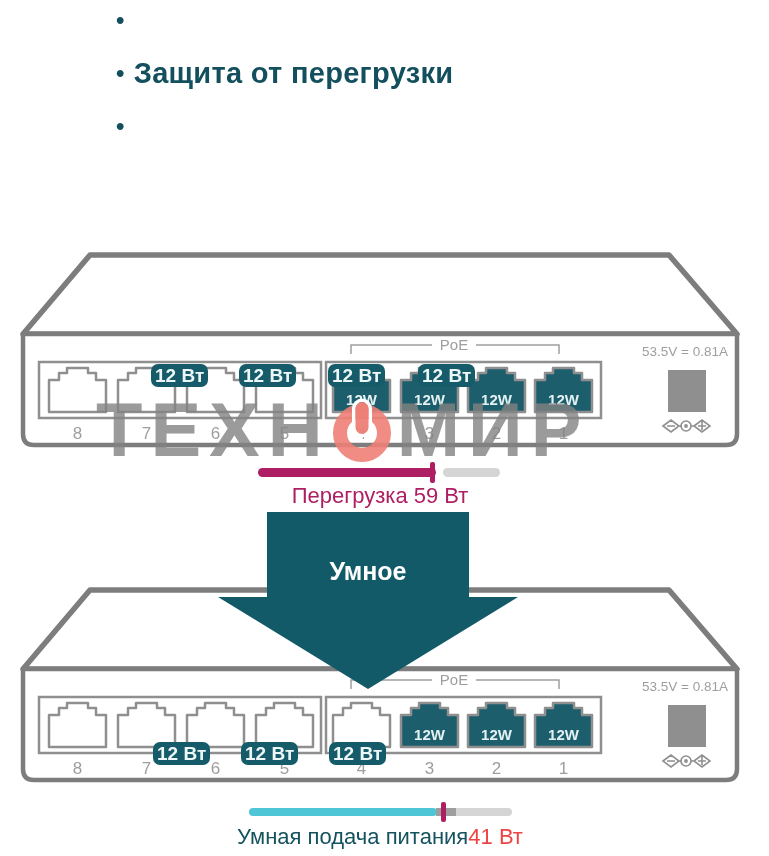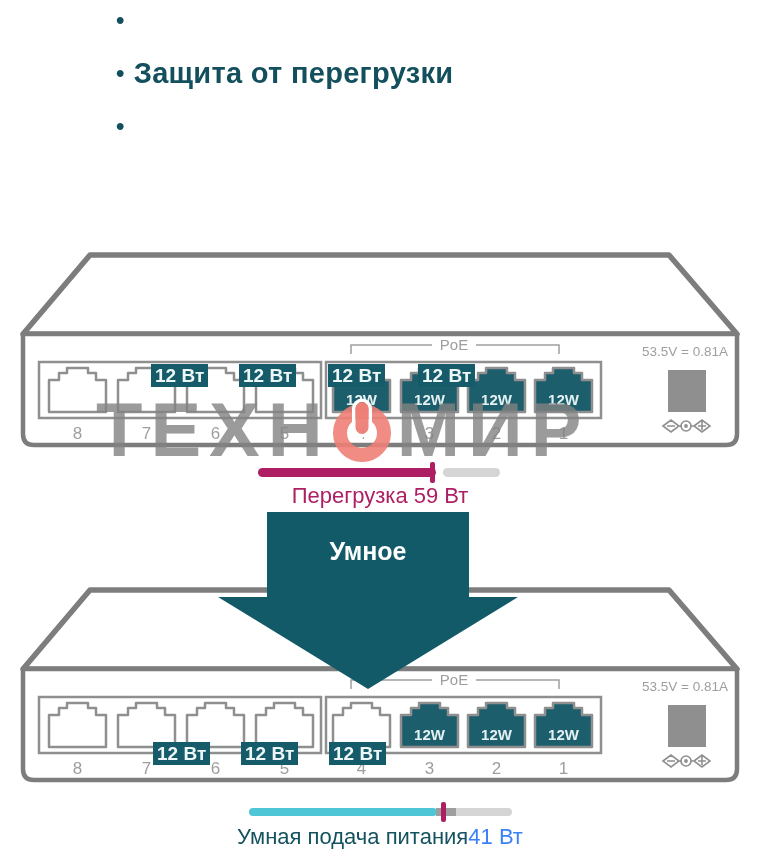--- a/index.html
+++ b/index.html
@@ -14,21 +14,21 @@
   .bullet .dot{font-size:24px;margin-right:9px;line-height:32px;}
 
   
   .switch{position:absolute;left:16px;width:609px;height:200px;}
   .switch svg{position:absolute;left:0;top:0;}
   #switch-top{top:250px;}
   #switch-bottom{top:585px;}
 
   .badge{position:absolute;height:23px;background:#165b69;color:#eef7f7;
          font-size:19px;font-weight:bold;line-height:23px;text-align:center;
-         padding:0 4px;white-space:nowrap;}
+         padding:0 4px;white-space:nowrap;border-radius:7px;}
 
   
   .watermark{position:absolute;left:96px;top:392px;font-size:76px;line-height:1;
              font-weight:bold;color:rgba(130,130,130,.8);letter-spacing:8px;
              white-space:nowrap;z-index:5;}
   .power-ring{display:inline-block;width:30px;height:30px;border:14px solid rgba(238,127,118,.9);
               border-radius:50%;vertical-align:-6px;position:relative;margin:0 6px 0 2px;}
   .power-ring::before{content:"";position:absolute;left:50%;transform:translateX(-50%);
               top:-16px;width:13px;height:32px;background:rgba(238,127,118,.95);
               border-radius:7px;box-shadow:0 0 0 3.5px #fff;}
@@ -39,30 +39,30 @@
   .bar1 .rest{position:absolute;left:185px;top:0;width:57px;height:9px;background:#d5d5d5;border-radius:5px;}
   .bar1 .tick{position:absolute;left:172px;top:-6px;width:4.5px;height:21px;background:#ad1f62;border-radius:2px;}
   .label1{position:absolute;left:130px;top:483px;width:500px;text-align:center;
           color:#ad1f62;font-size:22px;}
 
   
   .arrow{position:absolute;left:218px;top:512px;width:300px;height:177px;background:#135a68;
          clip-path:polygon(49px 0px,251px 0px,251px 85px,300px 85px,150px 177px,0px 85px,49px 85px);
          z-index:6;text-align:center;color:#fff;font-weight:bold;font-size:25px;
          line-height:31px;padding-top:0;box-sizing:border-box;}
-  .arrow .txt{padding-top:24px;}
+  .arrow .txt{padding-top:44px;}
 
   
   .bar2{position:absolute;left:249px;top:808px;width:263px;height:8px;}
   .bar2 .fill{position:absolute;left:0;top:0;width:188px;height:8px;background:#4fc6d5;border-radius:5px;}
   .bar2 .mid{position:absolute;left:187px;top:0;width:21px;height:8px;background:#9e9e9e;}
   .bar2 .rest{position:absolute;left:207px;top:0;width:56px;height:8px;background:#d5d5d5;border-radius:0 5px 5px 0;}
   .bar2 .tick{position:absolute;left:192px;top:-6px;width:4.5px;height:20px;background:#ad1f62;border-radius:2px;}
   .label2{position:absolute;left:80px;top:824px;width:600px;text-align:center;font-size:22px;color:#14525f;}
-  .label2 .val{color:#3b82f6;}
+  .label2 .val{color:#ef4444;}
 </style>
 </head>
 <body>
 
 <div class="canvas">
 
   <div class="bullets">
     <div class="bullet">
       <span class="dot">•</span>
     </div>

